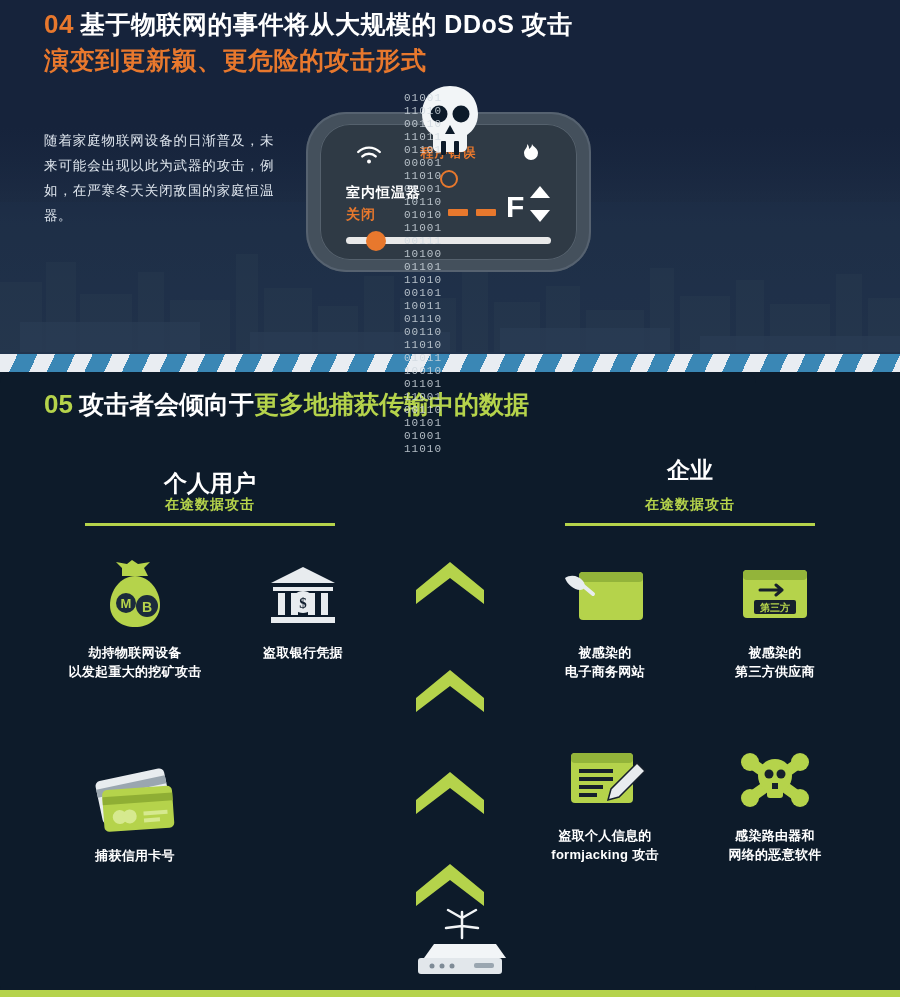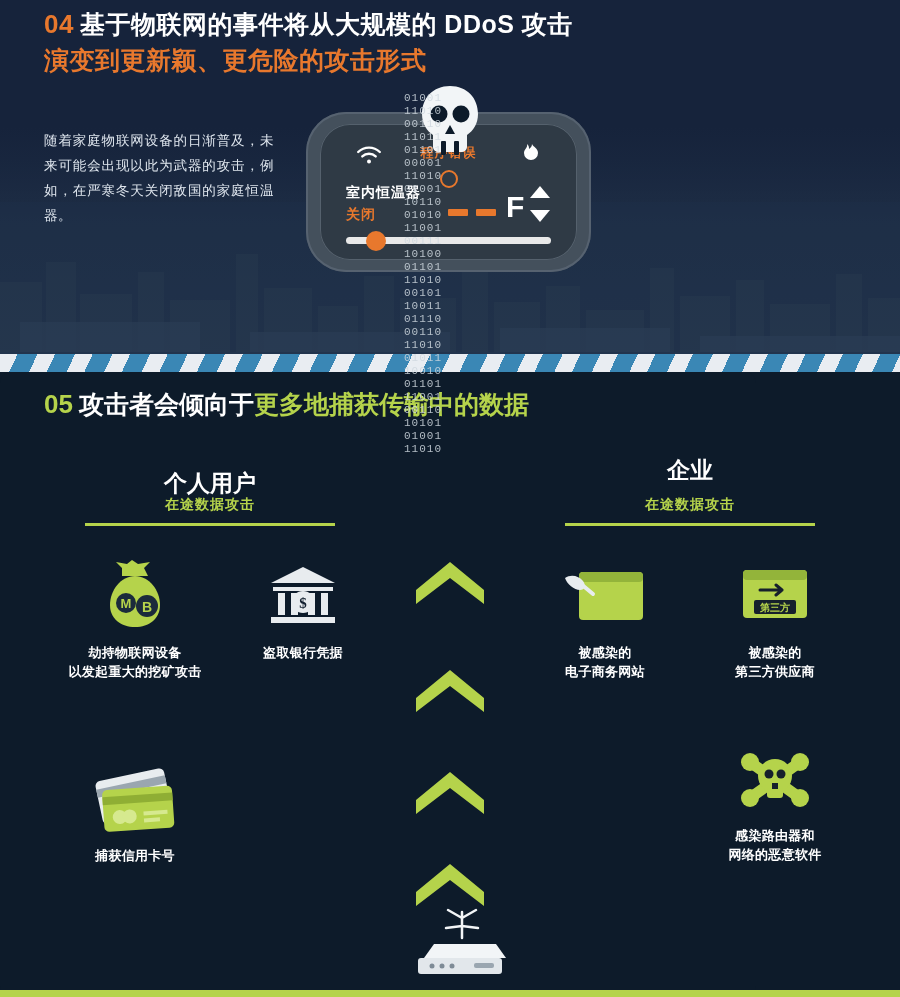--- a/index.html
+++ b/index.html
@@ -303,20 +303,37 @@
           <rect x="11" y="8" width="64" height="10" rx="4" fill="#93b43a"></rect>
           <path d="M28 28h22m-6-5l6 5-6 5" stroke="#16202c" stroke-width="3" fill="none" stroke-linecap="round" stroke-linejoin="round"></path>
           <rect x="22" y="38" width="42" height="14" rx="2" fill="#16202c"></rect>
           <text x="43" y="49" font-size="10" fill="#b5d34b" text-anchor="middle" font-family="Liberation Sans, sans-serif" font-weight="bold">第三方</text>
         </svg>
       </div>
       <div class="cap" style="white-space:pre-line">被感染的
 第三方供应商</div>
     </div>
 
+    <div class="item" style="left:520px;top:368px;">
+      <div class="icon-box">
+        <svg width="92" height="68" viewBox="0 0 92 68">
+          <rect x="12" y="8" width="62" height="50" rx="4" fill="#b5d34b"></rect>
+          <rect x="12" y="8" width="62" height="10" rx="4" fill="#93b43a"></rect>
+          <g fill="#16202c">
+            <rect x="20" y="24" width="34" height="4"></rect>
+              <rect x="20" y="32" width="34" height="4"></rect>
+            <rect x="20" y="40" width="24" height="4"></rect>
+              <rect x="20" y="48" width="18" height="4"></rect>
+          </g>
+          <path d="M78 18l8 8-26 26-11 3 3-11z" fill="#e8ecef" stroke="#16202c" stroke-width="1.5"></path>
+        </svg>
+      </div>
+      <div class="cap" style="white-space:pre-line">盗取个人信息的
+formjacking 攻击</div>
+    </div>
 
     <div class="item" style="left:690px;top:368px;">
       <div class="icon-box">
         <svg width="78" height="66" viewBox="0 0 78 66">
           <circle cx="14" cy="16" r="9" fill="#b5d34b"></circle>
             <circle cx="64" cy="16" r="9" fill="#b5d34b"></circle>
           <circle cx="14" cy="52" r="9" fill="#b5d34b"></circle>
             <circle cx="64" cy="52" r="9" fill="#b5d34b"></circle>
           <path d="M14 16l50 36M64 16L14 52" stroke="#b5d34b" stroke-width="11" stroke-linecap="round"></path>
           <circle cx="39" cy="30" r="17" fill="#b5d34b"></circle>

